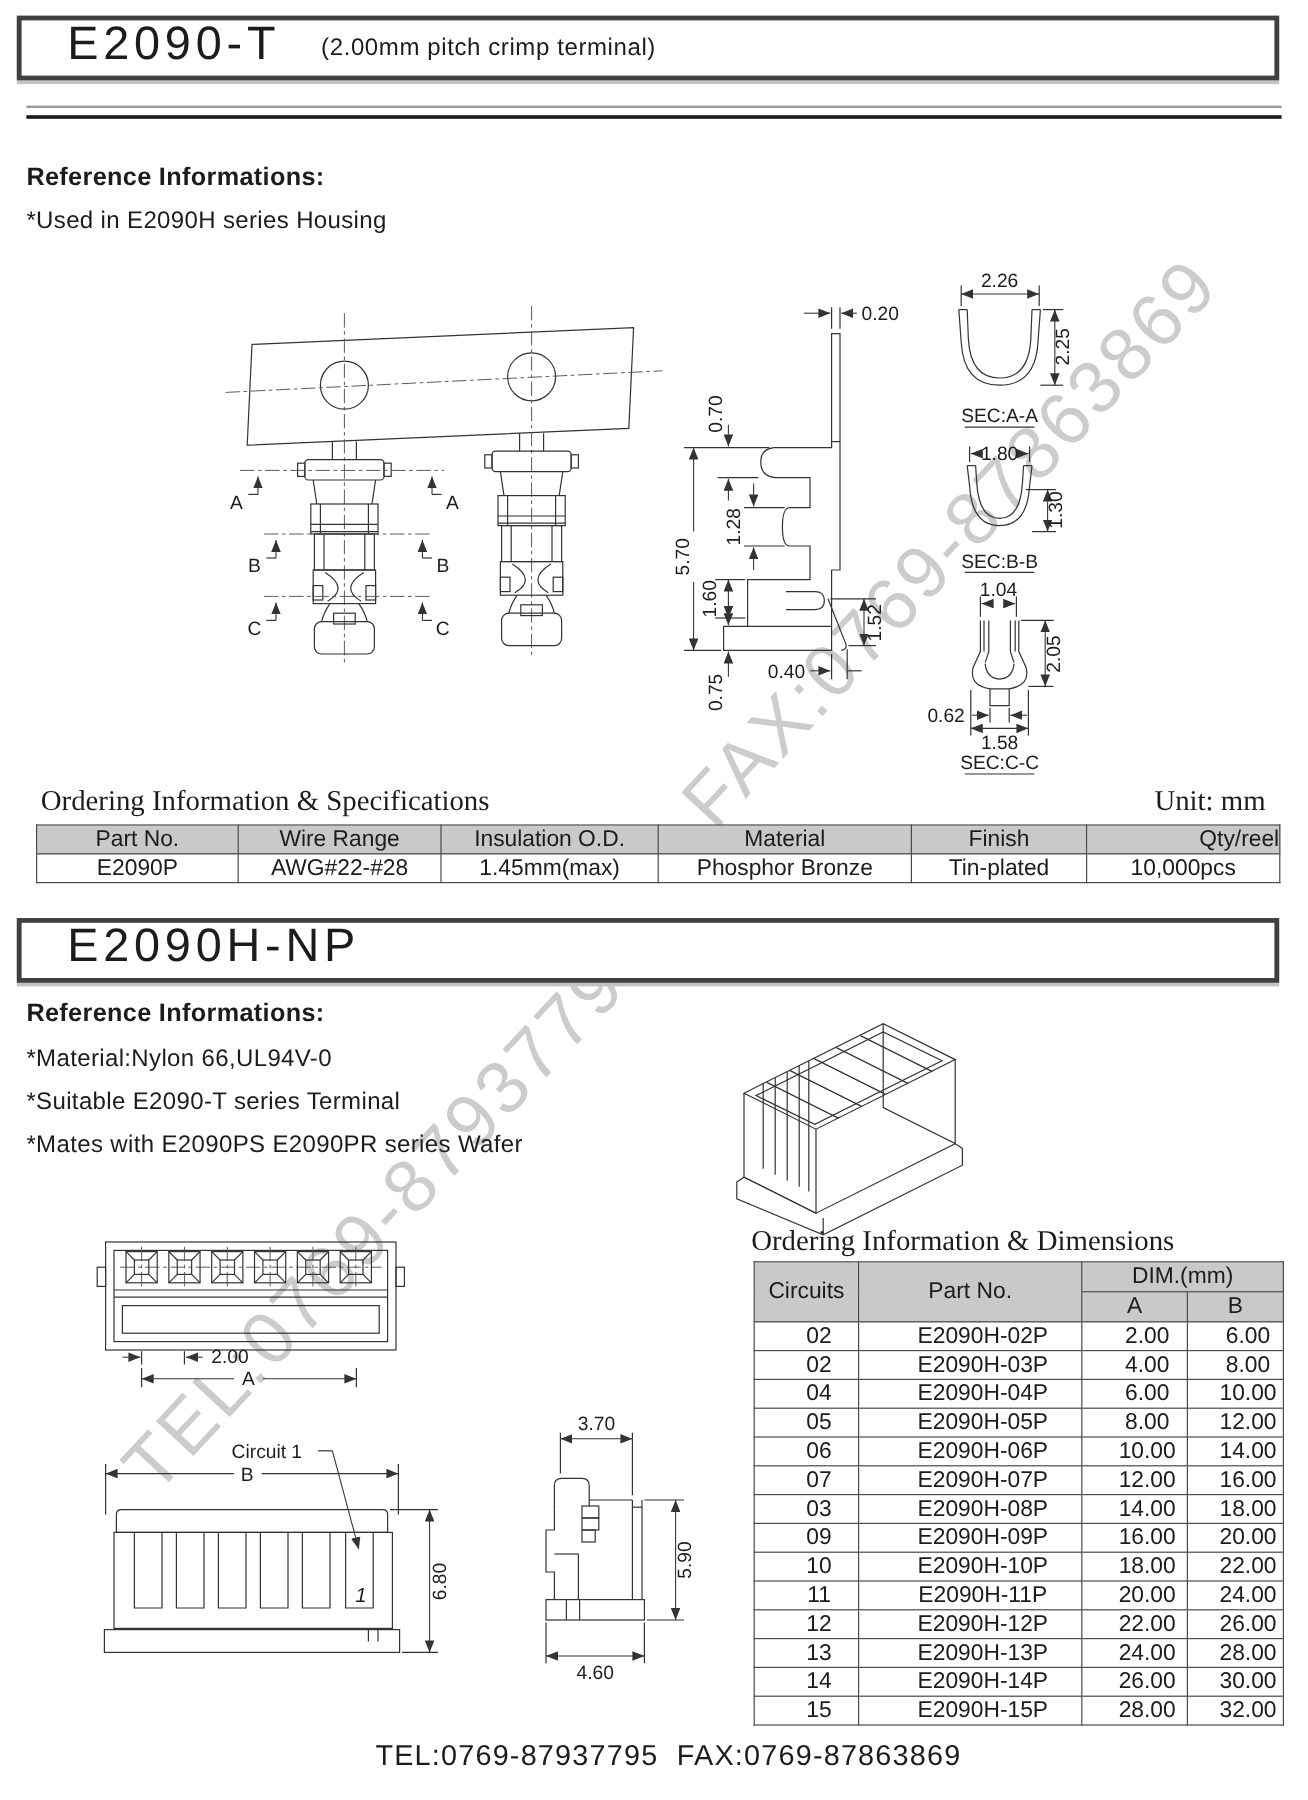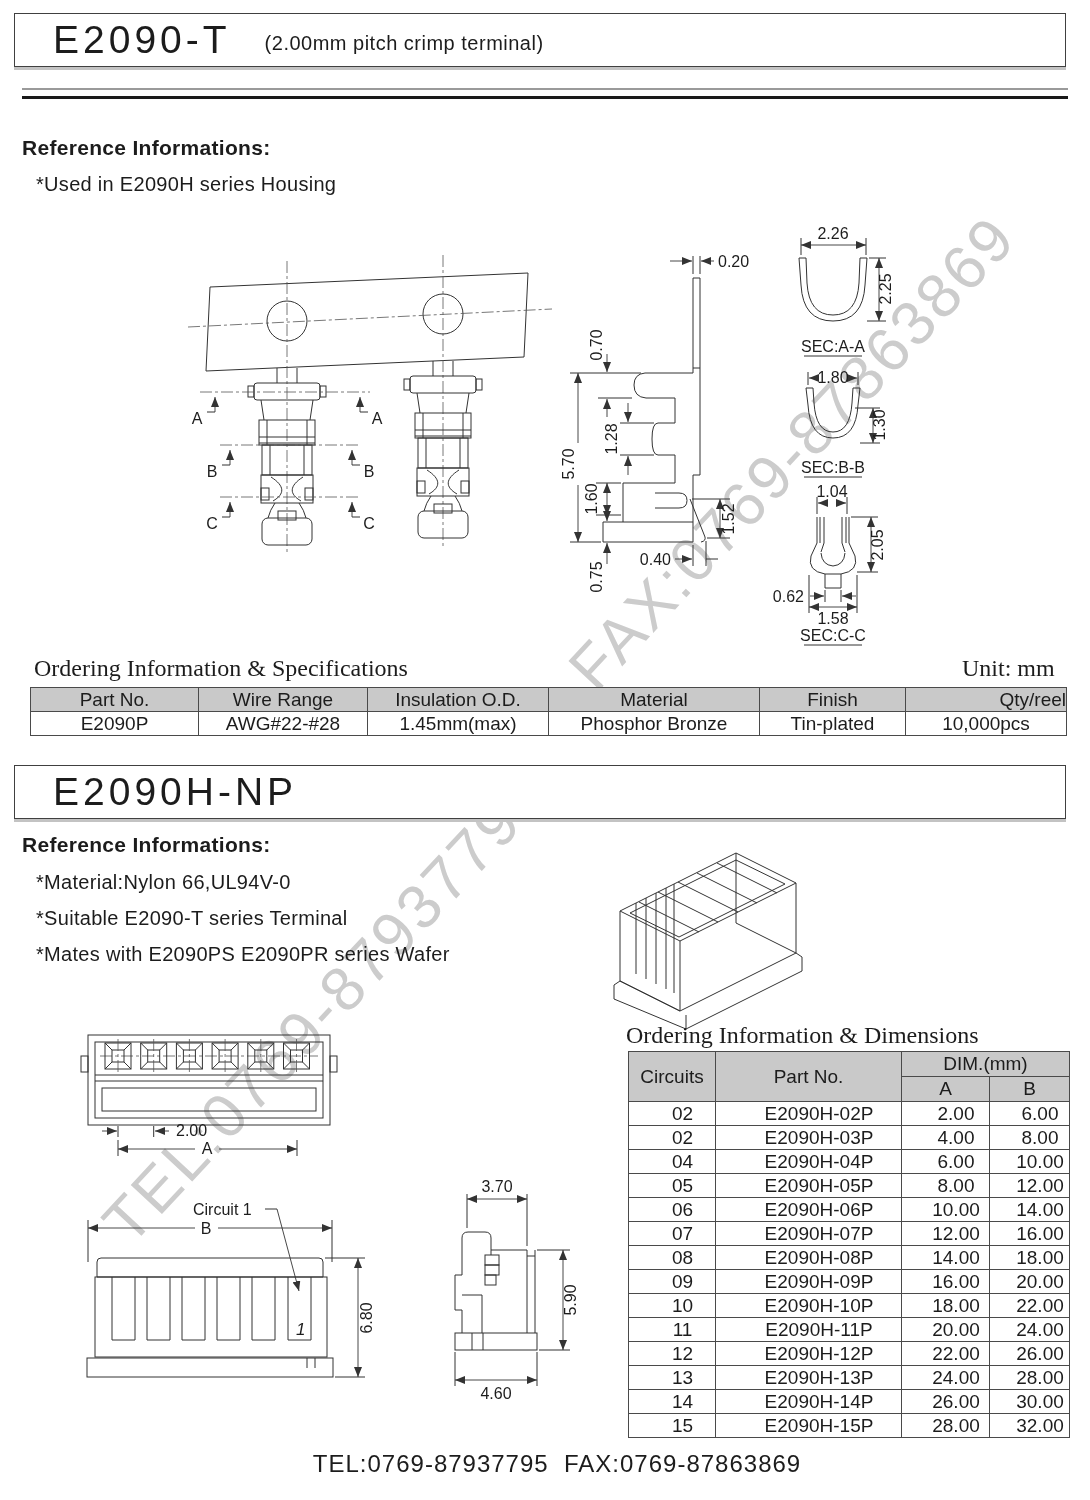--- a/index.html
+++ b/index.html
@@ -4,27 +4,27 @@
 <style>
   html,body{margin:0;padding:0;background:#e8e8e8;}
   #page{position:relative;width:1090px;height:1500px;background:#ffffff;overflow:hidden;
         font-family:"Liberation Sans",sans-serif;color:#1c1c1c;}
   
   .wm{position:absolute;z-index:0;color:#cccccc;font-size:62px;letter-spacing:3px;
       white-space:nowrap;text-align:center;transform:rotate(-47deg);user-select:none;}
   .layer{position:absolute;z-index:1;}
   
   .hdrbox{position:absolute;left:14px;width:1052px;height:54px;background:#fff;
-          border:1px solid #404040;box-shadow:0 3px 0 #c3c3c3;display:flex;align-items:flex-end;
+          border:4px solid #404040;box-shadow:0 3px 0 #c3c3c3;display:flex;align-items:flex-end;
           padding-left:38px;box-sizing:border-box;z-index:1;}
   .hdr-title{font-size:39px;letter-spacing:4px;line-height:1;padding-bottom:7px;}
   .hdr-sub{font-size:20px;letter-spacing:.5px;margin-left:34px;padding-bottom:11px;}
   .rule{position:absolute;left:22px;width:1046px;z-index:1;}
   .ref-head{position:absolute;left:22px;font-size:21px;font-weight:bold;letter-spacing:.3px;z-index:1;}
-  .ref-item{position:absolute;left:36px;font-size:20px;letter-spacing:.3px;z-index:1;text-align:center;}
+  .ref-item{position:absolute;left:22px;font-size:20px;letter-spacing:.3px;z-index:1;text-align:center;}
   .serif-title{position:absolute;font-family:"Liberation Serif",serif;font-size:24px;z-index:1;}
   
   table{border-collapse:collapse;background:transparent;}
   .dtable{position:absolute;z-index:1;}
   .dtable th,.dtable td{border:1px solid #4a4a4a;text-align:center;font-size:19px;
         padding:0;white-space:nowrap;}
   .dtable th{background:#c9c9c9;font-weight:normal;}
   #spec-table th{height:23px;} #spec-table td{height:23px;}
   #housing-table th{height:24px;} #housing-table td{height:23px;padding-left:21px;}
   
@@ -333,21 +333,21 @@
           <td>10.00</td>
           <td>14.00</td>
         </tr>
         <tr>
           <td>07</td>
           <td>E2090H-07P</td>
           <td>12.00</td>
           <td>16.00</td>
         </tr>
         <tr>
-          <td>08</td>
+          <td>03</td>
           <td>E2090H-08P</td>
           <td>14.00</td>
           <td>18.00</td>
         </tr>
         <tr>
           <td>09</td>
           <td>E2090H-09P</td>
           <td>16.00</td>
           <td>20.00</td>
         </tr>

